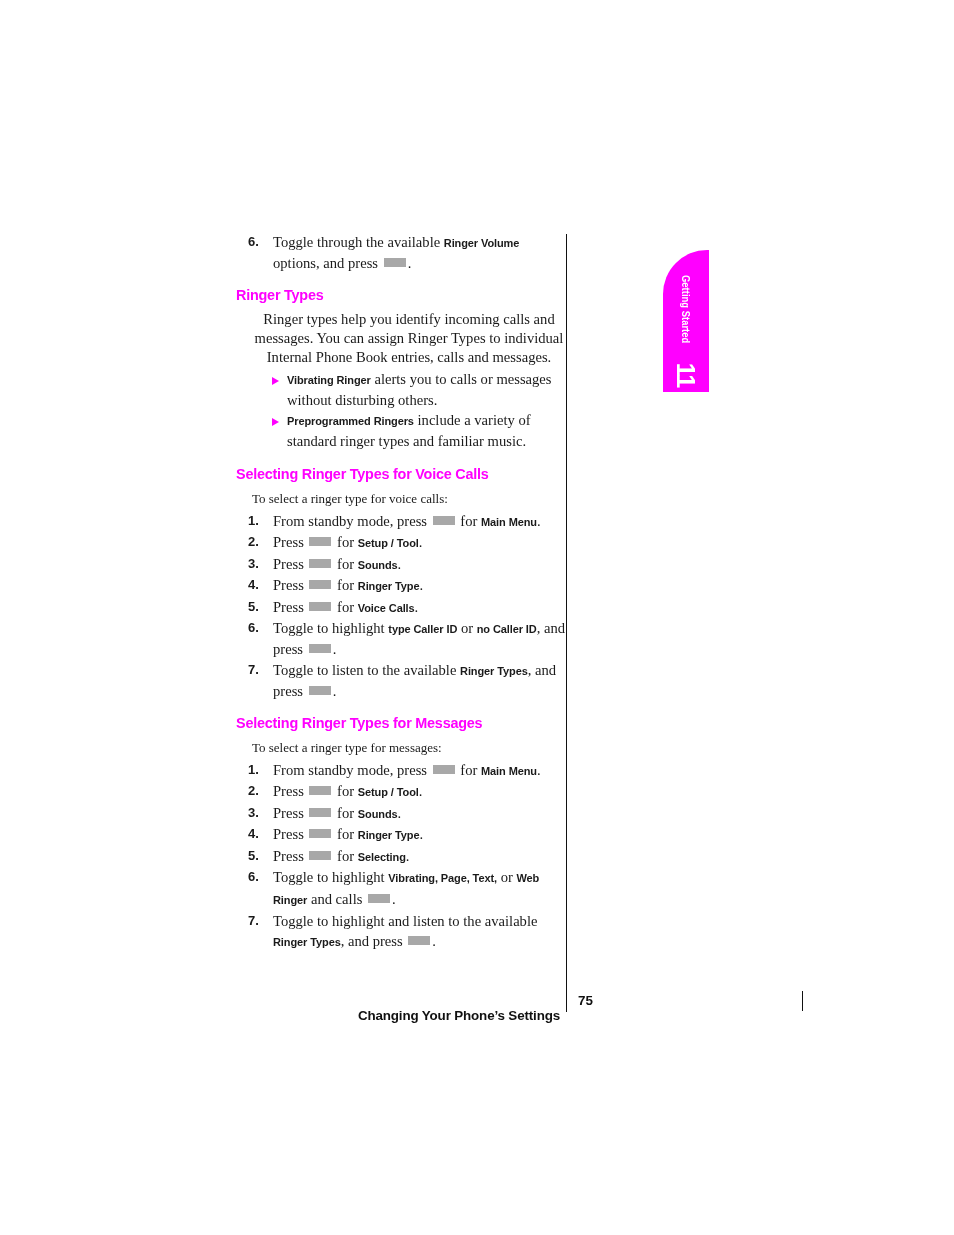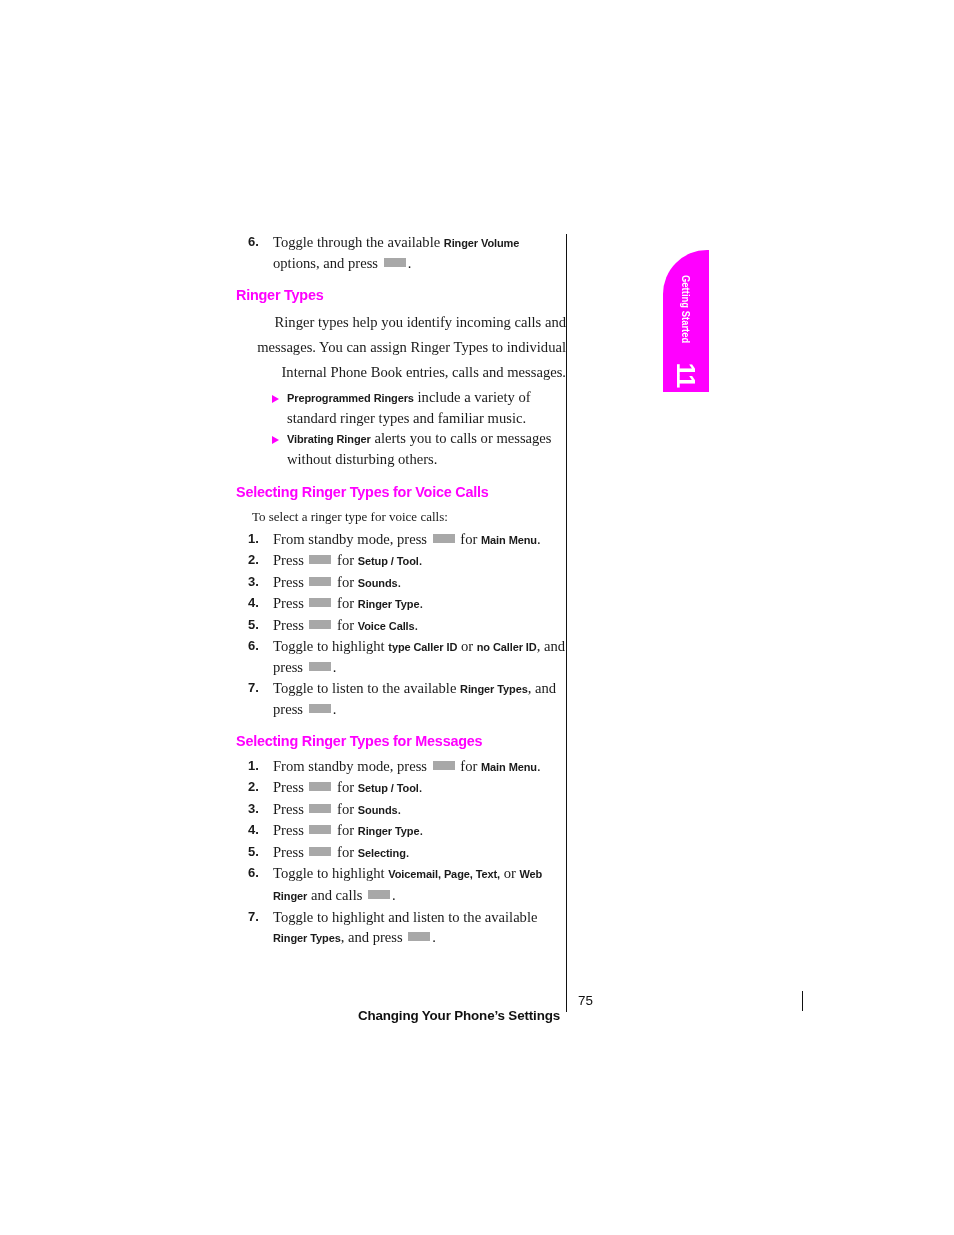--- a/index.html
+++ b/index.html
@@ -55,24 +55,24 @@
     transform-origin: left center;
     white-space: nowrap;
   }
   h2.section-head.sub {
     font-size: 15.5px;
   }
 
   
   p.body {
     font-size: 14.6px;
-    line-height: 25px;
+    line-height: 19px;
     margin: 0 0 0 16px;
     padding: 0;
-    text-align: right;
+    text-align: center;
   }
   p.body.intro { margin-bottom: 3px; }
   p.lead {
     font-size: 13px;
     line-height: 20px;
     margin: 0 0 2px 16px;
   }
 
   b, strong, .b {
     font-family: "Liberation Sans", "DejaVu Sans", sans-serif;
@@ -208,21 +208,21 @@
     left: 566px;
     top: -2px;
     width: 1px;
     height: 20px;
     background: #111111;
   }
   .footer .fpage {
     position: absolute;
     left: 342px;
     top: 0;
-    font-weight: normal;
+    font-weight: bold;
     font-size: 13.4px;
     color: #111111;
     text-align: center;
   }
 </style>
 </head>
 <body>
 
 <div id="page">
 
@@ -235,25 +235,25 @@
         <span class="num">6.</span><span>Toggle through the available </span><b>Ringer Volume</b><span> options, and press </span><span class="key"></span><span>.</span>
       </li>
     </ol>
 
     <h2 class="section-head">Ringer Types</h2>
 
     <p class="body intro">Ringer types help you identify incoming calls and messages. You can assign Ringer Types to individual Internal Phone Book entries, calls and messages.</p>
 
     <ul class="bullets">
       <li>
+        <span class="tri"></span><b>Vibrating Ringer</b><span> alerts you to calls or messages without disturbing others.</span>
+      </li>
+      <li>
         <span class="tri"></span><b>Preprogrammed Ringers</b><span> include a variety of standard ringer types and familiar music.</span>
       </li>
-      <li>
-        <span class="tri"></span><b>Vibrating Ringer</b><span> alerts you to calls or messages without disturbing others.</span>
-      </li>
     </ul>
 
     <h2 class="section-head sub">Selecting Ringer Types for Voice Calls</h2>
 
     <p class="lead">To select a ringer type for voice calls:</p>
 
     <ol class="steps">
       <li>
         <span class="num">1.</span><span>From standby mode, press </span><span class="key"></span><span> for </span><b>Main Menu</b><span>.</span>
       </li>
@@ -272,20 +272,21 @@
       <li>
         <span class="num">6.</span><span>Toggle to highlight </span><b>type Caller ID</b><span> or </span><b>no Caller ID</b><span>, and press </span><span class="key"></span><span>.</span>
       </li>
       <li>
         <span class="num">7.</span><span>Toggle to listen to the available </span><b>Ringer Types</b><span>, and press </span><span class="key"></span><span>.</span>
       </li>
     </ol>
 
     <h2 class="section-head sub">Selecting Ringer Types for Messages</h2>
 
+    <p class="lead">To select a ringer type for messages:</p>
 
     <ol class="steps">
       <li>
         <span class="num">1.</span><span>From standby mode, press </span><span class="key"></span><span> for </span><b>Main Menu</b><span>.</span>
       </li>
       <li>
         <span class="num">2.</span><span>Press </span><span class="key"></span><span> for </span><b>Setup / Tool</b><span>.</span>
       </li>
       <li>
         <span class="num">3.</span><span>Press </span><span class="key"></span><span> for </span><b>Sounds</b><span>.</span>
@@ -293,21 +294,21 @@
       <li>
         <span class="num">4.</span><span>Press </span><span class="key"></span><span> for </span><b>Ringer Type</b><span>.</span>
       </li>
       <li>
         <span class="num">5.</span><span>Press </span><span class="key"></span><span> for </span><b>Selecting</b><span>.</span>
       </li>
     </ol>
 
     <ol class="steps loose">
       <li>
-        <span class="num">6.</span><span>Toggle to highlight </span><b>Voicemail, Page, Text,</b><span> or </span><b>Web Ringer</b><span> and calls </span><span class="key"></span><span>.</span>
+        <span class="num">6.</span><span>Toggle to highlight </span><b>Vibrating, Page, Text,</b><span> or </span><b>Web Ringer</b><span> and calls </span><span class="key"></span><span>.</span>
       </li>
       <li>
         <span class="num">7.</span><span>Toggle to highlight and listen to the available </span><b>Ringer Types</b><span>, and press </span><span class="key"></span><span>.</span>
       </li>
     </ol>
 
   </div>
 
   <div class="thumbtab">
     <div class="tabinner">

